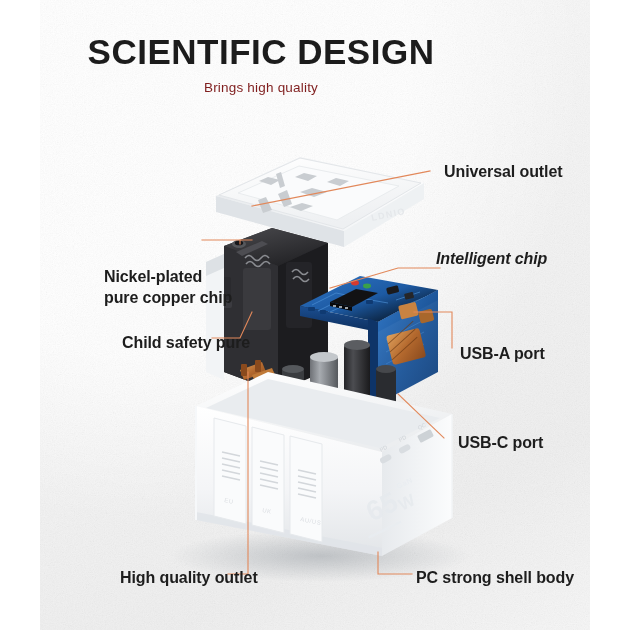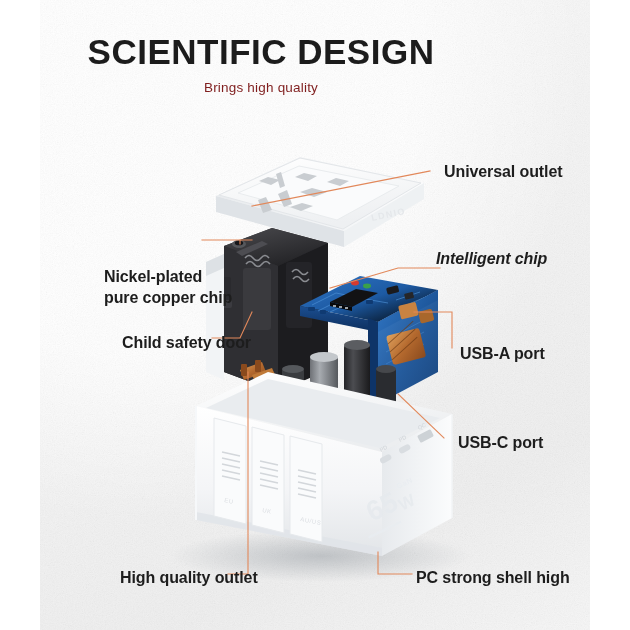--- a/index.html
+++ b/index.html
@@ -357,29 +357,29 @@
 
   <div class="callout r" style="left:460px;top:343px;">
     <span>USB-A port</span>
   </div>
 
   <div class="callout r" style="left:458px;top:432px;">
     <span>USB-C port</span>
   </div>
 
   <div class="callout r" style="left:416px;top:567px;">
-    <span>PC strong shell high</span>
+    <span>PC strong shell body</span>
   </div>
 
   <div class="callout l" style="left:104px;top:222px;margin-top:44px;">
     <div>Nickel-plated</div>
     <div>pure copper chip</div>
   </div>
 
   <div class="callout l" style="left:122px;top:332px;">
-    <span>Child safety door</span>
+    <span>Child safety pure</span>
   </div>
 
   <div class="callout l" style="left:120px;top:567px;">
     <span>High quality outlet</span>
   </div>
 
 </div>
 
 </body></html>

